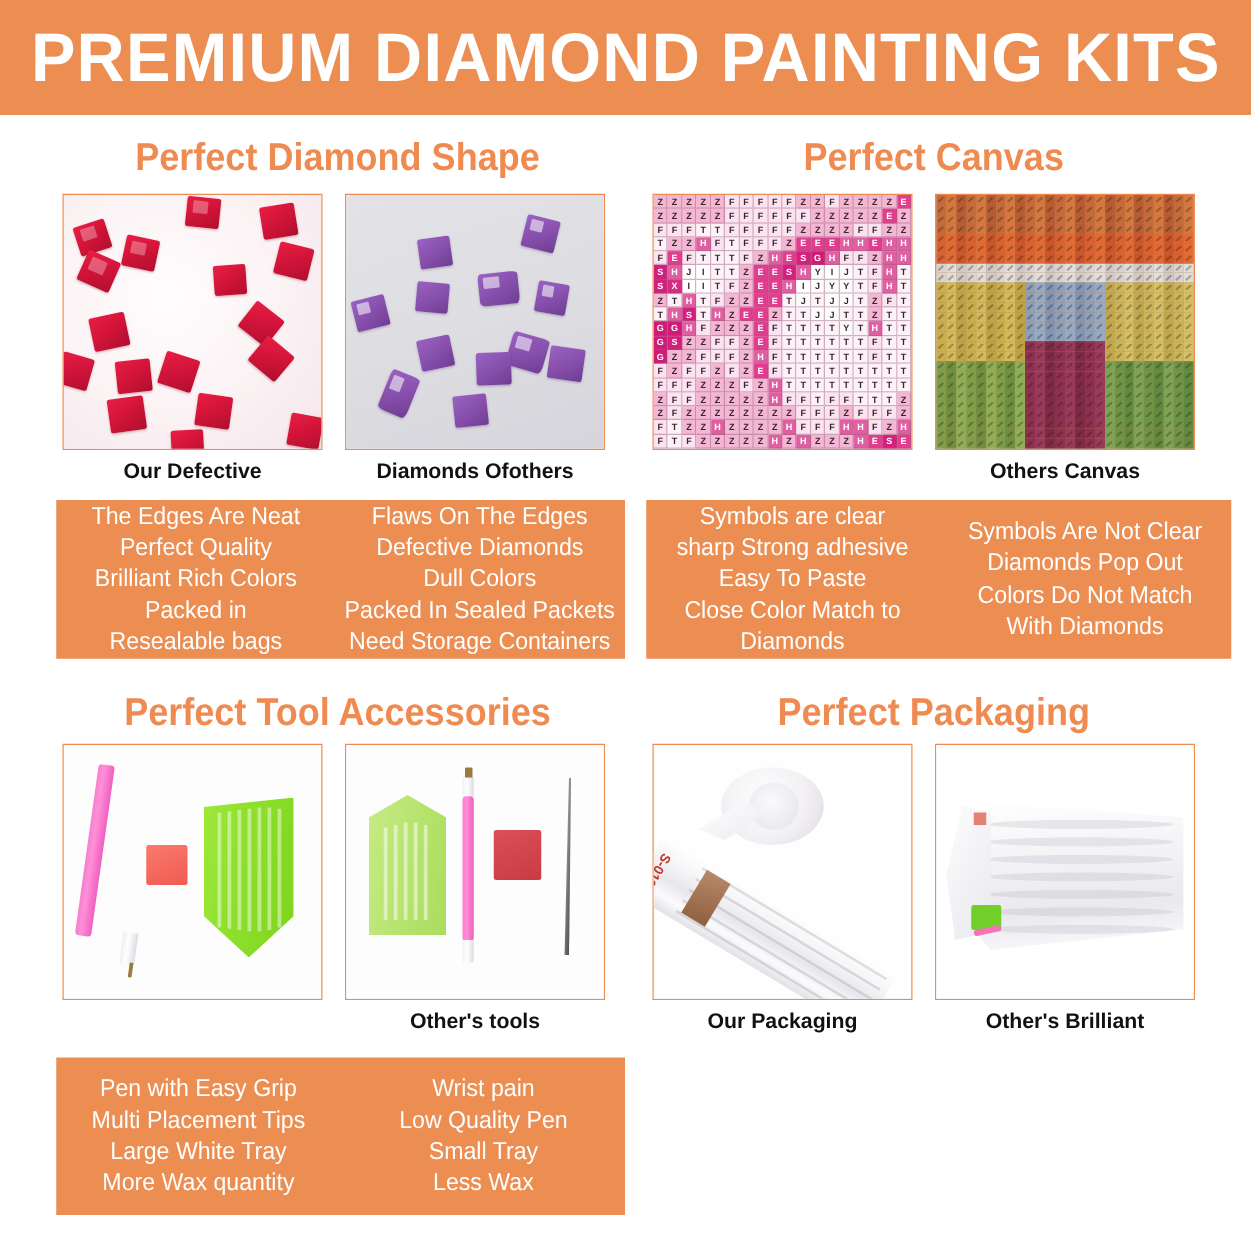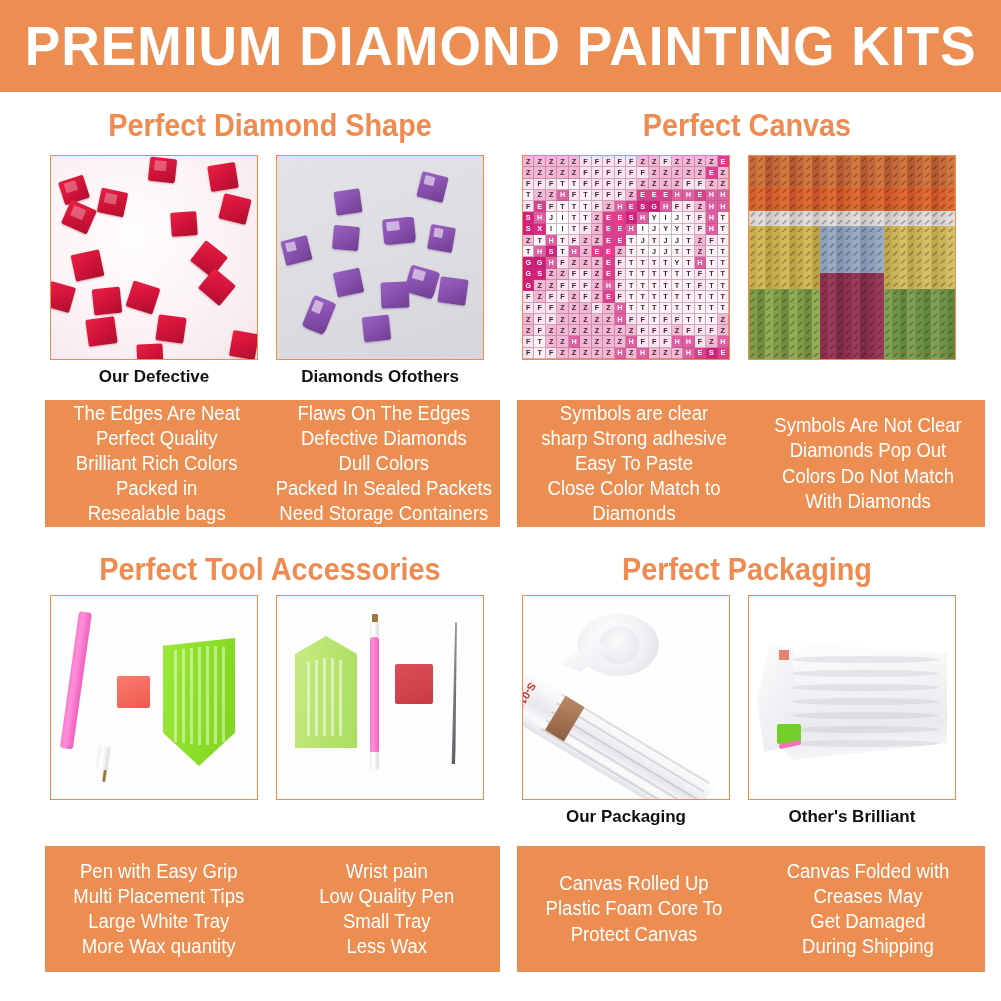--- a/index.html
+++ b/index.html
@@ -1299,20 +1299,22 @@
       </div>
       <div style="position:absolute; left:8px; top:48px; width:36px; height:108px; background:linear-gradient(120deg,#fdfdfe,#e8e8ee); clip-path:polygon(36% 0,100% 6%,100% 94%,20% 100%,0 52%);"></div>
       <div style="position:absolute; left:28px; top:128px; width:24px; height:20px; background:#72cf2a; border-radius:2px;"></div>
       <div style="position:absolute; left:30px; top:146px; width:22px; height:5px; background:#f472b6; border-radius:2px; transform:rotate(-12deg);"></div>
       <div style="position:absolute; left:30px; top:54px; width:10px; height:10px; background:#e05a4a; opacity:.75;"></div>
     </div>
   </div>
 
   <div class="caption" id="c1">Our Defective</div>
   <div class="caption" id="c2">Diamonds Ofothers</div>
+  <div class="caption" id="c4">Others Canvas</div>
+  <div class="caption" id="c6">Other's tools</div>
   <div class="caption" id="c7">Our Packaging</div>
   <div class="caption" id="c8">Other's Brilliant</div>
 
   <div class="panel" id="p1">
     <div class="col">
         <div>The Edges Are Neat</div>
         <div>Perfect Quality</div>
         <div>Brilliant Rich Colors</div>
         <div>Packed in</div>
         <div>Resealable bags</div>
@@ -1347,27 +1349,14 @@
         <div>Large White Tray</div>
         <div>More Wax quantity</div>
       </div>
     <div class="col">
         <div>Wrist pain</div>
         <div>Low Quality Pen</div>
         <div>Small Tray</div>
         <div>Less Wax</div>
       </div>
   </div>
-  <div class="panel" id="p4">
-    <div class="col">
-        <div>Canvas Rolled Up</div>
-        <div>Plastic Foam Core To</div>
-        <div>Protect Canvas</div>
-      </div>
-    <div class="col">
-        <div>Canvas Folded with</div>
-        <div>Creases May</div>
-        <div>Get Damaged</div>
-        <div>During Shipping</div>
-      </div>
-  </div>
 
 </div>
 
 </body></html>

